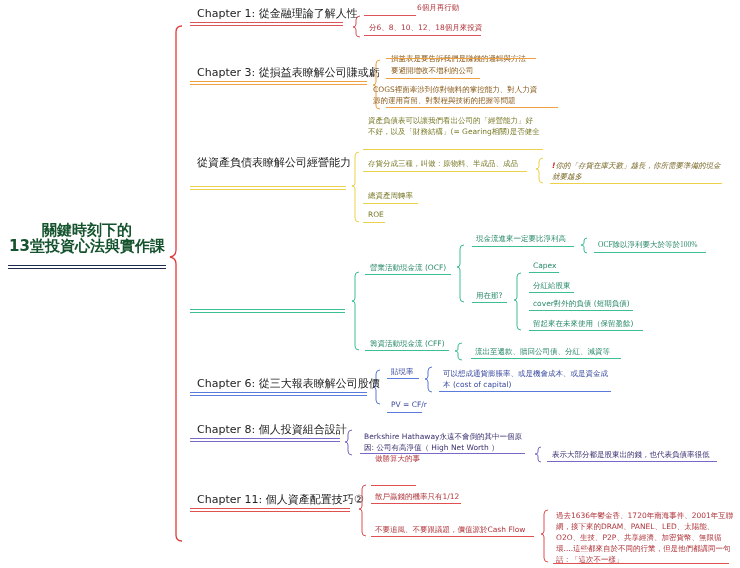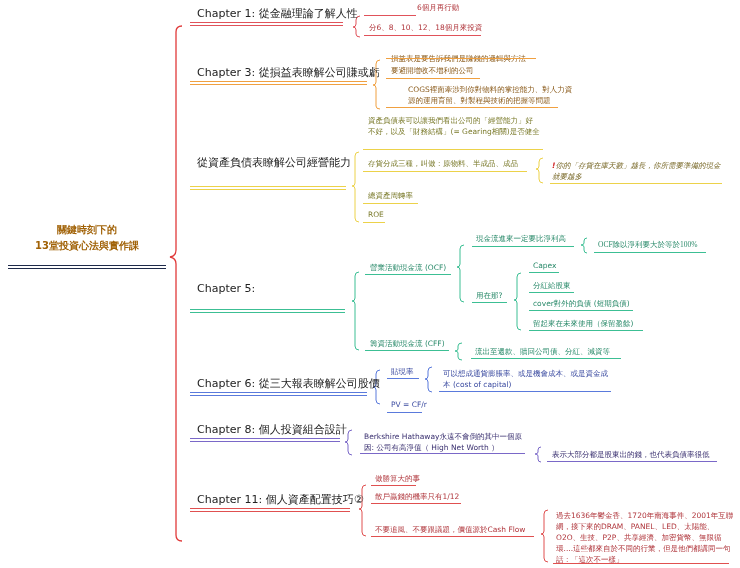--- a/index.html
+++ b/index.html
@@ -1,19 +1,19 @@
 <!DOCTYPE html>
 <html><head>
 <meta charset="utf-8">
 <style>
   html, body { margin:0; padding:0; background:#ffffff; }
   body { width:740px; height:568px; position:relative; overflow:hidden;
          font-family:"DejaVu Sans","Liberation Sans",sans-serif; }
   .node { position:absolute; white-space:nowrap; }
-  .root { font-size:10px; font-weight:bold; color:#a16207; text-align:center; line-height:16px; }
+  .root { font-size:15px; font-weight:bold; color:#14532d; text-align:center; line-height:16px; }
   .ch { font-size:11px; color:#222; line-height:14px; }
   .leaf { font-size:7.5px; line-height:11px; white-space:normal; }
   .uline { position:absolute; height:0; }
   .dbl { border-top:1.5px solid; border-bottom:1.5px solid; height:2px; }
   .sgl { border-top:1.5px solid; }
   svg { position:absolute; overflow:visible; }
 </style>
 </head>
 <body>
 
@@ -64,42 +64,41 @@
 <div class="uline sgl" style="left:364px;top:15px;width:52px;border-color:#e0525a;"></div>
 <div class="node leaf" style="left:369px;top:22px;color:#b0363c;white-space:nowrap;">分6、8、10、12、18個月來投資</div>
 <div class="uline sgl" style="left:364px;top:35px;width:117px;border-color:#e0525a;"></div>
 
 <div class="node ch" style="left:197px;top:66px;">Chapter 3: 從損益表瞭解公司賺或虧</div>
 <div class="uline dbl" style="left:190px;top:81px;width:177px;border-color:#f0a040;"></div>
 <div class="node leaf" style="left:391px;top:45px;color:#8a5a1a;white-space:nowrap;margin-top:8px;">損益表是要告訴我們是賺錢的邏輯與方法</div>
 <div class="uline sgl" style="left:386px;top:58px;width:150px;border-color:#f0a040;"></div>
 <div class="node leaf" style="left:391px;top:65px;color:#8a5a1a;white-space:nowrap;">要避開增收不增利的公司</div>
 <div class="uline sgl" style="left:386px;top:78px;width:94px;border-color:#f0a040;"></div>
-<div class="node leaf" style="left:408px;top:84px;width:170px;color:#8a5a1a;">COGS裡面牽涉到你對物料的掌控能力、對人力資源的運用育留、對製程與技術的把握等問題</div>
+<div class="node leaf" style="left:373px;top:84px;width:170px;color:#8a5a1a;">COGS裡面牽涉到你對物料的掌控能力、對人力資源的運用育留、對製程與技術的把握等問題</div>
 <div class="uline sgl" style="left:386px;top:107px;width:172px;border-color:#f0a040;"></div>
 
 <div class="node ch" style="left:197px;top:156px;">
   <div>從資產負債表瞭解公司經營能力</div>
 </div>
 <div class="uline dbl" style="left:190px;top:186px;width:156px;border-color:#ecd24a;"></div>
 <div class="node leaf" style="left:368px;top:115px;width:172px;color:#7a7a2a;">資產負債表可以讓我們看出公司的「經營能力」好不好，以及「財務結構」(= Gearing相關)是否健全</div>
 <div class="uline sgl" style="left:363px;top:149px;width:180px;border-color:#ecd24a;"></div>
 <div class="node leaf" style="left:368px;top:158px;color:#7a7a2a;white-space:nowrap;">存貨分成三種，叫做：原物料、半成品、成品</div>
 <div class="uline sgl" style="left:363px;top:171px;width:164px;border-color:#ecd24a;"></div>
 <div class="node leaf" style="left:368px;top:190px;color:#7a7a2a;white-space:nowrap;">總資產周轉率</div>
 <div class="uline sgl" style="left:363px;top:203px;width:55px;border-color:#ecd24a;"></div>
 <div class="node leaf" style="left:368px;top:209px;color:#7a7a2a;white-space:nowrap;">ROE</div>
 <div class="uline sgl" style="left:363px;top:222px;width:22px;border-color:#ecd24a;"></div>
 <div class="node leaf" style="left:552px;top:160px;width:170px;color:#7a6a2a;font-style:italic;">
   <span style="color:#d02020;font-weight:bold;">!</span><span>你的「存貨在庫天數」越長，你所需要準備的現金就要越多</span>
 </div>
 <div class="uline sgl" style="left:550px;top:183px;width:172px;border-color:#ecd24a;"></div>
 
 <div class="node ch" style="left:197px;top:282px;">
-  <div>Chapter 5:</div>
 </div>
 <div class="uline dbl" style="left:190px;top:309px;width:155px;border-color:#3cbf94;"></div>
 <div class="node leaf" style="left:370px;top:262px;color:#2a8a6a;white-space:nowrap;">營業活動現金流 (OCF)</div>
 <div class="uline sgl" style="left:365px;top:274px;width:86px;border-color:#3cbf94;"></div>
 <div class="node leaf" style="left:476px;top:233px;color:#2a8a6a;white-space:nowrap;">現金流進來一定要比淨利高</div>
 <div class="uline sgl" style="left:472px;top:246px;width:102px;border-color:#3cbf94;"></div>
 <div class="node leaf" style="left:598px;top:239px;color:#2a8a6a;white-space:nowrap;font-family:Liberation Serif, serif;">OCF除以淨利要大於等於100%</div>
 <div class="uline sgl" style="left:594px;top:252px;width:112px;border-color:#3cbf94;"></div>
 <div class="node leaf" style="left:476px;top:290px;color:#2a8a6a;white-space:nowrap;">用在那?</div>
 <div class="uline sgl" style="left:472px;top:302px;width:35px;border-color:#3cbf94;"></div>
@@ -127,20 +126,20 @@
 
 <div class="node ch" style="left:197px;top:423px;">Chapter 8: 個人投資組合設計</div>
 <div class="uline dbl" style="left:190px;top:438px;width:150px;border-color:#7a68c8;"></div>
 <div class="node leaf" style="left:364px;top:431px;width:160px;color:#3a3070;">Berkshire Hathaway永遠不會倒的其中一個原因: 公司有高淨值（ High Net Worth ）</div>
 <div class="uline sgl" style="left:360px;top:453px;width:165px;border-color:#7a68c8;"></div>
 <div class="node leaf" style="left:552px;top:449px;color:#3a3070;white-space:nowrap;">表示大部分都是股東出的錢，也代表負債率很低</div>
 <div class="uline sgl" style="left:547px;top:461px;width:170px;border-color:#7a68c8;"></div>
 
 <div class="node ch" style="left:197px;top:493px;">Chapter 11: 個人資產配置技巧②</div>
 <div class="uline dbl" style="left:190px;top:508px;width:160px;border-color:#e05050;"></div>
-<div class="node leaf" style="left:375px;top:473px;color:#b0363c;white-space:nowrap;">做勝算大的事</div>
+<div class="node leaf" style="left:375px;top:453px;color:#b0363c;white-space:nowrap;">做勝算大的事</div>
 <div class="uline sgl" style="left:371px;top:485px;width:45px;border-color:#e05050;"></div>
 <div class="node leaf" style="left:375px;top:491px;color:#b0363c;white-space:nowrap;">散戶贏錢的機率只有1/12</div>
 <div class="uline sgl" style="left:371px;top:503px;width:90px;border-color:#e05050;"></div>
 <div class="node leaf" style="left:375px;top:524px;color:#b0363c;white-space:nowrap;">不要追風、不要跟議題，價值源於Cash Flow</div>
 <div class="uline sgl" style="left:371px;top:536px;width:163px;border-color:#e05050;"></div>
 <div class="node leaf" style="left:556px;top:510px;width:178px;color:#b0363c;">過去1636年鬱金香、1720年南海事件、2001年互聯網，接下來的DRAM、PANEL、LED、太陽能、O2O、生技、P2P、共享經濟、加密貨幣、無限循環....這些都來自於不同的行業，但是他們都講同一句話：「這次不一樣」</div>
 <div class="uline sgl" style="left:553px;top:563px;width:176px;border-color:#e05050;"></div>
 
 </body></html>

